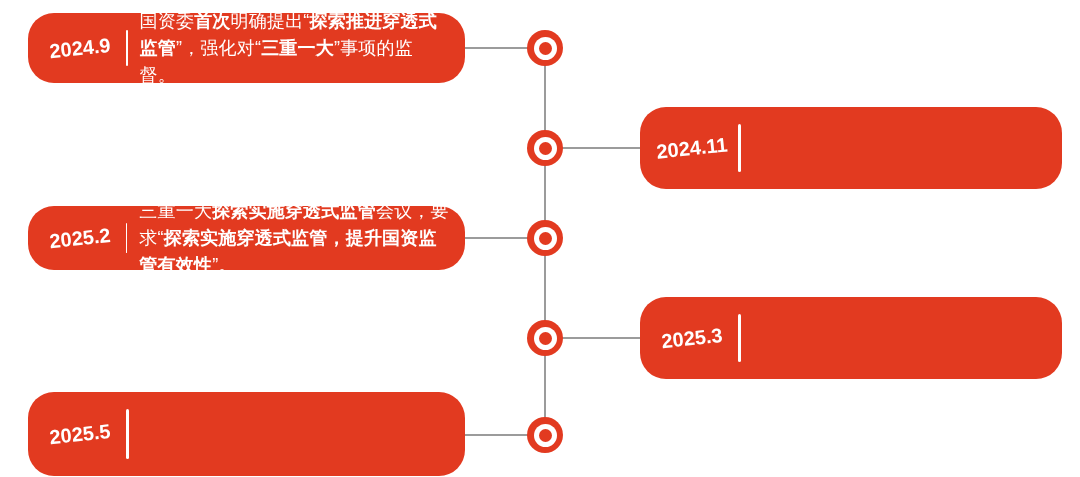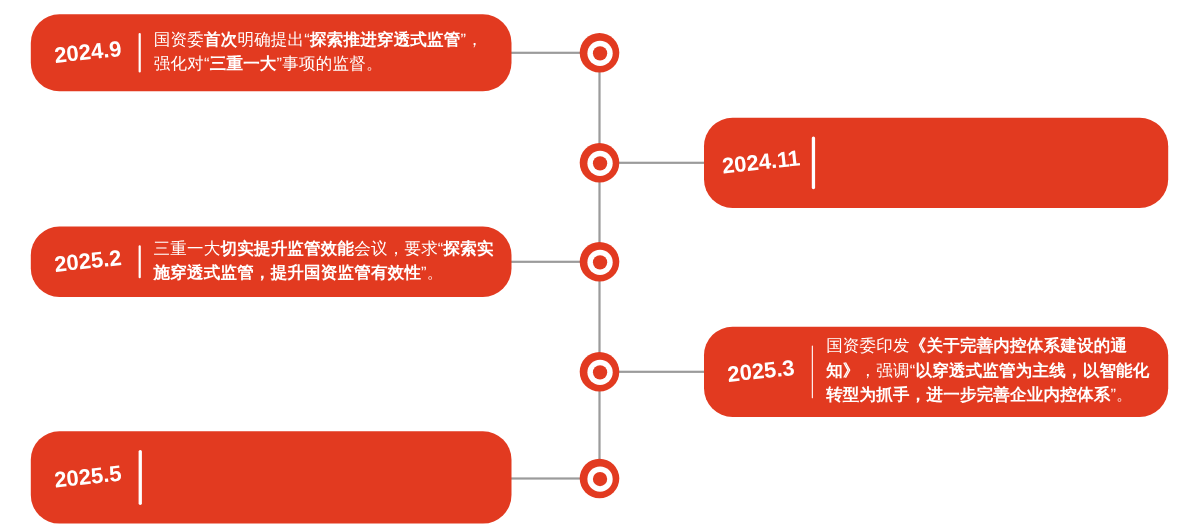--- a/index.html
+++ b/index.html
@@ -32,21 +32,21 @@
   .n3{left:527px;top:220px;}
   .n4{left:527px;top:320px;}
   .n5{left:527px;top:417px;}
 
   
   .card{position:absolute;background:var(--accent);border-radius:26px;color:#ffffff;
         display:flex;align-items:center;padding:10px 16px;box-sizing:border-box;}
   .card .date{font-size:20px;font-weight:bold;white-space:nowrap;
         transform:rotate(-6deg);margin-right:10px;min-width:72px;text-align:center;}
   .card .divider{width:3px;align-self:stretch;margin:7px 12px 7px 0;background:#ffffff;border-radius:2px;}
-  .card .text{font-size:15px;line-height:1.5;letter-spacing:0.2px;}
+  .card .text{font-size:18px;line-height:1.5;letter-spacing:0.2px;}
   .card .text b{font-weight:bold;}
 
   .card1{left:28px;top:13px;width:437px;height:70px;}
   .card2{left:640px;top:107px;width:422px;height:82px;}
   .card3{left:28px;top:206px;width:437px;height:64px;}
   .card4{left:640px;top:297px;width:422px;height:82px;}
   .card5{left:28px;top:392px;width:437px;height:84px;}
 </style>
 </head>
 <body>
@@ -94,27 +94,26 @@
   </div>
 
   <div class="card card2">
     <span class="date">2024.11</span>
     <span class="divider"></span>
   </div>
 
   <div class="card card3">
     <span class="date">2025.2</span>
     <span class="divider"></span>
-    <span class="text"><span>三重一大</span><b>切实提升监管效能</b><span>会议，要求“</span><b>探索实施穿透式监管，提升国资监管有效性</b><span>”。</span></span>
+    <span class="text"><span>三重一大</span><b>探索实施穿透式监管</b><span>会议，要求“</span><b>探索实施穿透式监管，提升国资监管有效性</b><span>”。</span></span>
   </div>
 
   <div class="card card4">
     <span class="date">2025.3</span>
     <span class="divider"></span>
-    <span class="text"><span>国资委印发</span><b>《关于完善内控体系建设的通知》</b><span>，强调“</span><b>以穿透式监管为主线，以智能化转型为抓手，进一步完善企业内控体系</b><span>”。</span></span>
   </div>
 
   <div class="card card5">
     <span class="date">2025.5</span>
     <span class="divider"></span>
   </div>
 
 </div>
 
 </body></html>

